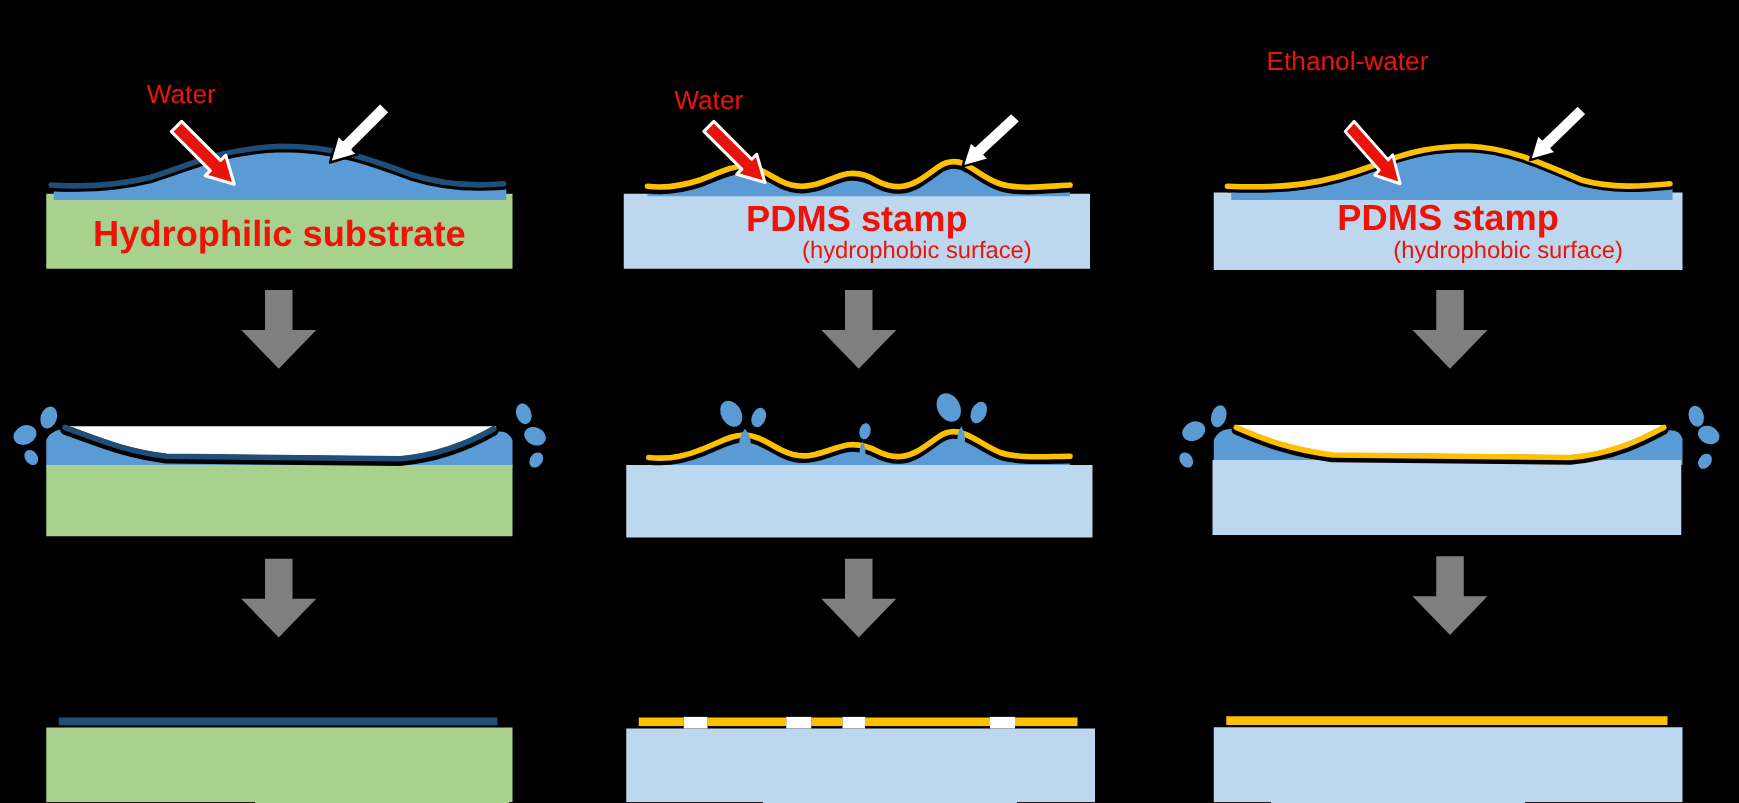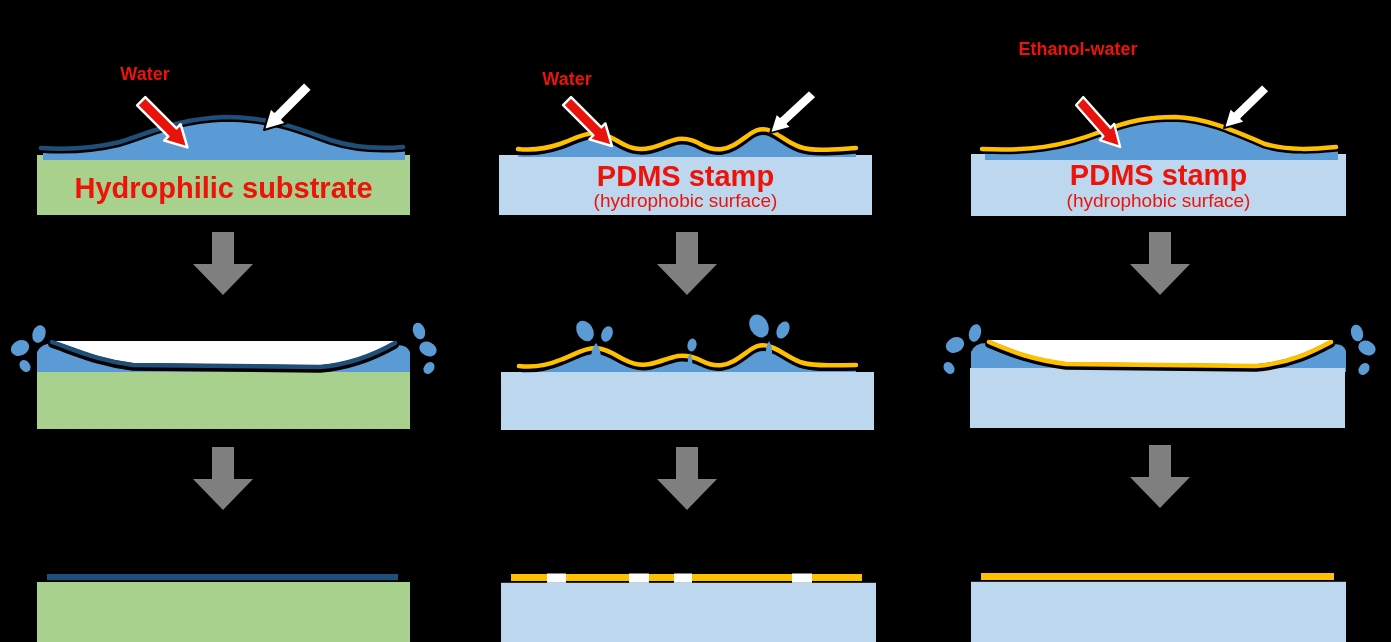--- a/index.html
+++ b/index.html
@@ -1,23 +1,23 @@
 <!DOCTYPE html>
 <html><head>
 <meta charset="utf-8">
 <style>
   html,body{margin:0;padding:0;background:#000;}
   #canvas{position:relative;width:1391px;height:642px;background:#000;overflow:hidden;
           font-family:"Liberation Sans",sans-serif;}
   #diagram-svg{position:absolute;left:0;top:0;}
   .lbl{position:absolute;color:#ee1309;text-align:center;line-height:1.15;
        font-family:"Liberation Sans",sans-serif;white-space:nowrap;}
-  .liquid-lbl{font-weight:bold;font-size:18px;}
+  .liquid-lbl{font-weight:normal;font-size:21px;}
   .substrate-lbl{font-weight:bold;font-size:29px;}
-  .substrate-sub{font-weight:normal;font-size:19px;}
+  .substrate-sub{font-weight:normal;font-size:19px;padding-left:48px;}
   .two-line{line-height:31px;}
 </style>
 </head>
 <body>
 
 <div id="canvas">
 
 <svg id="diagram-svg" width="1391" height="642" viewBox="0 0 1391 642">
 
   <g>

